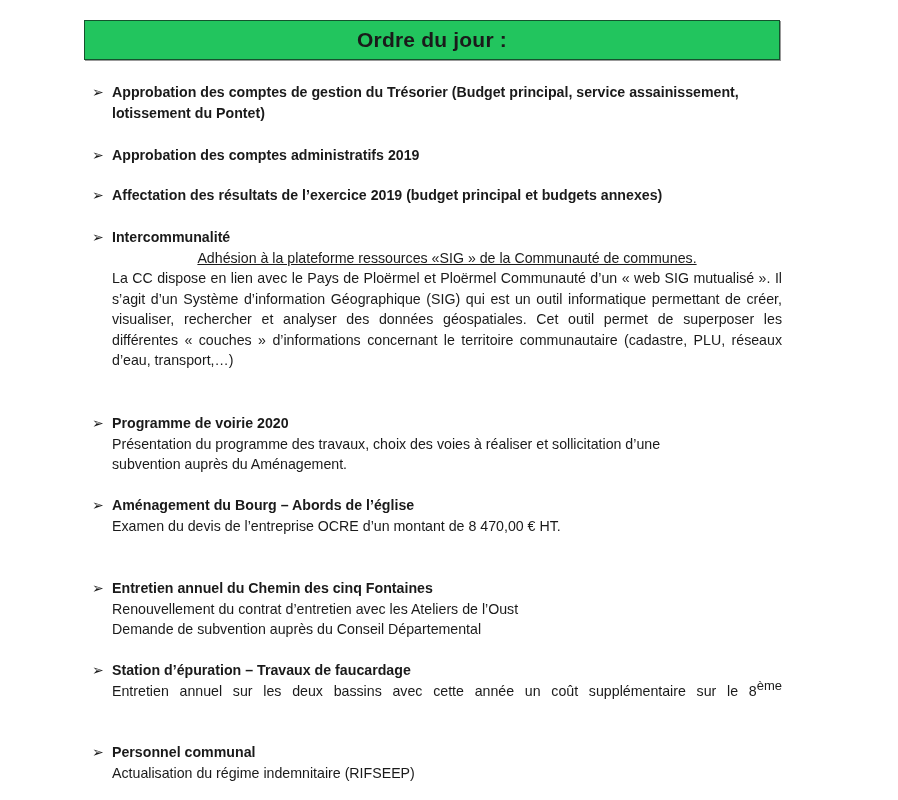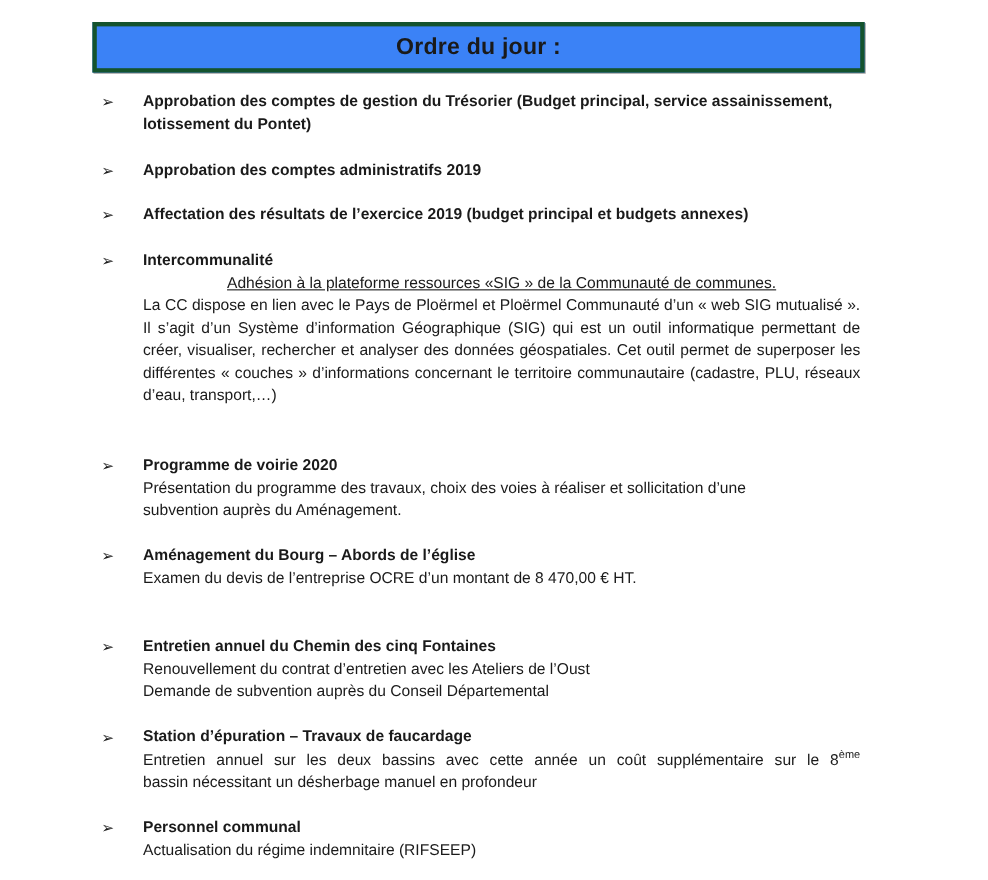--- a/index.html
+++ b/index.html
@@ -3,36 +3,36 @@
   <meta charset="utf-8">
   <style>
     html, body { margin: 0; padding: 0; background: #ffffff; }
     body {
       width: 898px; height: 800px; position: relative; overflow: hidden;
       font-family: "Liberation Sans", "DejaVu Sans", sans-serif;
       color: #1a1a1a;
     }
     .title-box {
       position: absolute; left: 84px; top: 20px; width: 694px; height: 38px;
-      background: #3b82f6; border: 4px solid #14532d;
+      background: #22c55e; border: 1px solid #14532d;
       box-shadow: 1px 1px 0 #999;
       display: flex; align-items: center; justify-content: center;
     }
     .title-box span {
       font-size: 21px; font-weight: bold; letter-spacing: 0.2px;
     }
     .item { position: absolute; left: 92px; width: 690px; font-size: 14.2px; line-height: 20.5px; }
     .bullet {
       position: absolute; left: 0; top: 0; width: 16px; font-size: 14px;
     }
-    .content { margin-left: 38px; }
+    .content { margin-left: 20px; }
     .head { font-weight: bold; }
     .sub-u { text-decoration: underline; text-align: center; }
     .just { text-align: justify; text-align-last: left; }
-    sup { font-size: 10px; line-height: 0; }
+    sup { font-size: 13px; line-height: 0; }
   </style>
 </head>
 <body>
 
 <div class="title-box">
   <span>Ordre du jour :</span>
 </div>
 
 <div class="item" style="top:82px;">
   <span class="bullet">➢</span>
@@ -84,21 +84,20 @@
   </div>
 </div>
 
 <div class="item" style="top:660px;">
   <span class="bullet">➢</span>
   <div class="content">
     <div class="head">Station d’épuration – Travaux de faucardage</div>
     <div class="just" style="text-align-last: justify;">
       <span>Entretien annuel sur les deux bassins avec cette année un coût supplémentaire sur le 8</span><sup>ème</sup>
     </div>
-    <div>bassin nécessitant un désherbage manuel en profondeur</div>
   </div>
 </div>
 
 <div class="item" style="top:742px;">
   <span class="bullet">➢</span>
   <div class="content">
     <div class="head">Personnel communal</div>
     <div>Actualisation du régime indemnitaire (RIFSEEP)</div>
   </div>
 </div>

